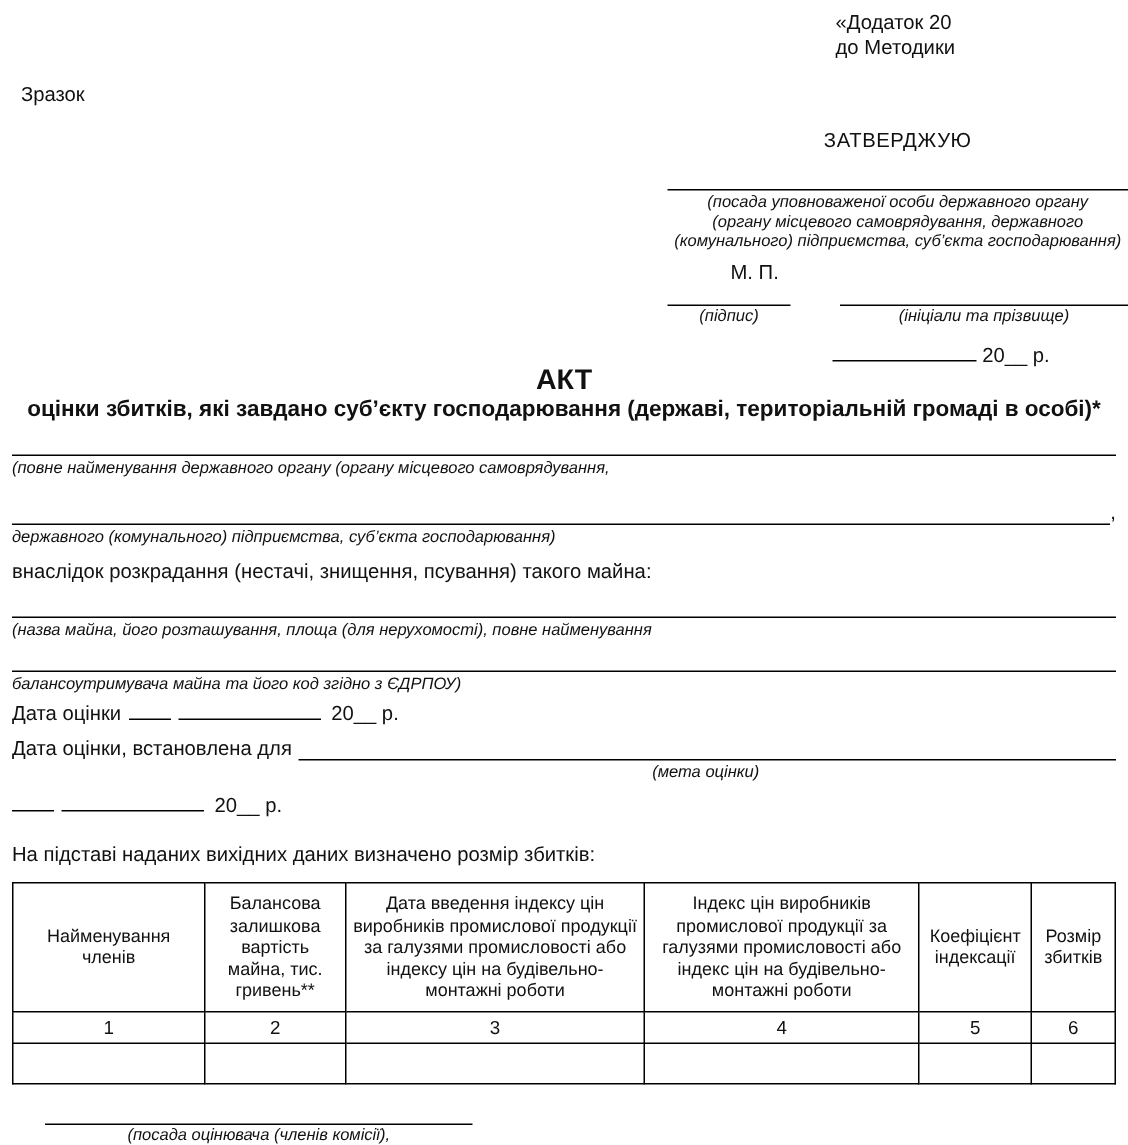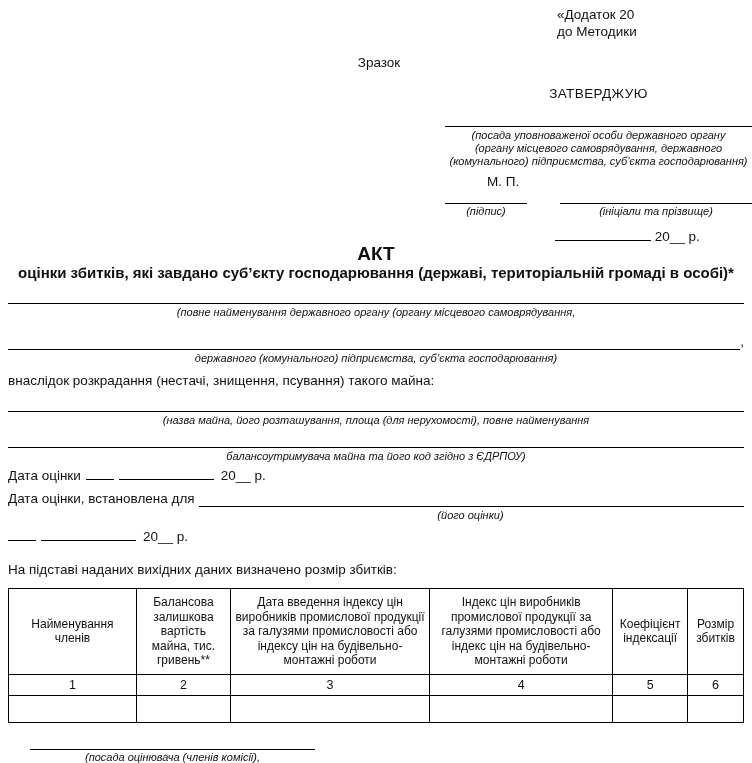--- a/index.html
+++ b/index.html
@@ -9,36 +9,36 @@
     padding:6px 8px 10px 8px;
     font-family:"Liberation Sans",sans-serif;
     color:#111;font-size:13.5px;line-height:17px;
     background:#fff;
   }
   .cap{font-style:italic;font-size:11px;line-height:13px;color:#111;}
   .rule{border-bottom:1.4px solid #000;height:12px;}
   .blank{display:inline-block;border-bottom:1.4px solid #000;height:12px;vertical-align:baseline;}
   
   .appendix{margin-left:549px;line-height:17px;}
-  .sample{margin-top:14px;padding-left:6px;text-align:center;}
+  .sample{margin-top:14px;padding-left:6px;}
   
   .approve{width:307px;margin-left:437px;margin-top:14px;}
   .approve-title{text-align:center;margin-bottom:11px;letter-spacing:.4px;}
   .approve-caps{border-top:1.4px solid #000;padding-top:2px;text-align:center;margin-top:24px;}
   .stamp{margin:5px 0 13px 42px;}
   .sigrow{display:flex;justify-content:space-between;}
   .sigcell{border-top:1.4px solid #000;text-align:center;padding-top:1px;}
   .approve-date{margin-top:10px;margin-left:110px;}
   .approve-date .blank{width:96px;}
   
   .act-title{margin-top:0;text-align:center;font-weight:bold;font-size:19px;line-height:18px;}
   .act-subtitle{text-align:center;font-weight:bold;font-size:15px;line-height:19px;}
   .rule-row{display:flex;align-items:flex-end;margin-top:14px;}
   .rule-fill{flex:1;border-bottom:1.4px solid #000;height:12px;}
-  .caption-center{text-align:center;padding-top:2px;}
+  .caption-center{padding-top:2px;}
   .body-line{margin-top:7px;}
   .date-row{margin-top:4px;}
   .date-row .short{width:28px;margin:0 5px;}
   .date-row .long{width:95px;margin-right:7px;}
   .date-for-row{display:flex;align-items:flex-end;margin-top:6px;justify-content:space-between;}
   .date-for-row .label{white-space:nowrap;padding-right:4px;}
   .purpose-cap{margin-left:185px;width:555px;text-align:center;padding-top:2px;}
   .basis{margin-top:16px;}
   
   table.losses{width:100%;border-collapse:collapse;margin-top:10px;table-layout:fixed;}
@@ -104,21 +104,21 @@
 
   <div class="rule" style="margin-top:8px;"></div>
   <div class="caption-center cap">балансоутримувача майна та його код згідно з ЄДРПОУ)</div>
 
   <div class="date-row"><span>Дата оцінки</span><span class="blank short"></span><span class="blank long"></span><span>20__ р.</span></div>
 
   <div class="date-for-row">
     <span class="label">Дата оцінки, встановлена для</span>
     <div class="rule-fill"></div>
   </div>
-  <div class="purpose-cap cap">(його оцінки)</div>
+  <div class="purpose-cap cap">(мета оцінки)</div>
 
   <div class="date-row" style="margin-top:6px;"><span class="blank short" style="margin-left:0;"></span><span class="blank long"></span><span>20__ р.</span></div>
 
   <div class="basis">На підставі наданих вихідних даних визначено розмір збитків:</div>
 
   <table class="losses">
     <colgroup>
       <col style="width:17.4%">
         <col style="width:12.8%">
         <col style="width:27.1%">

